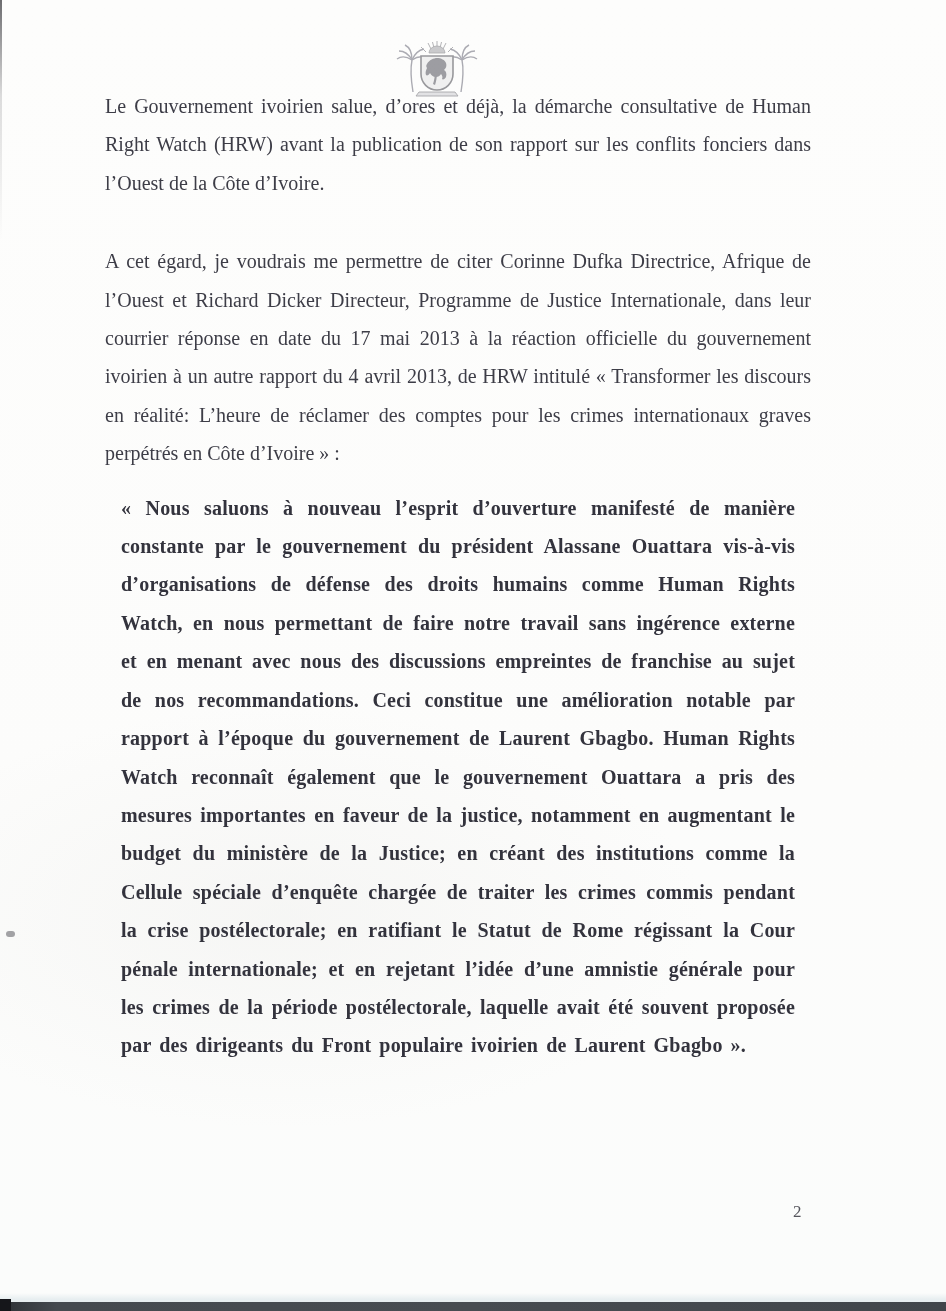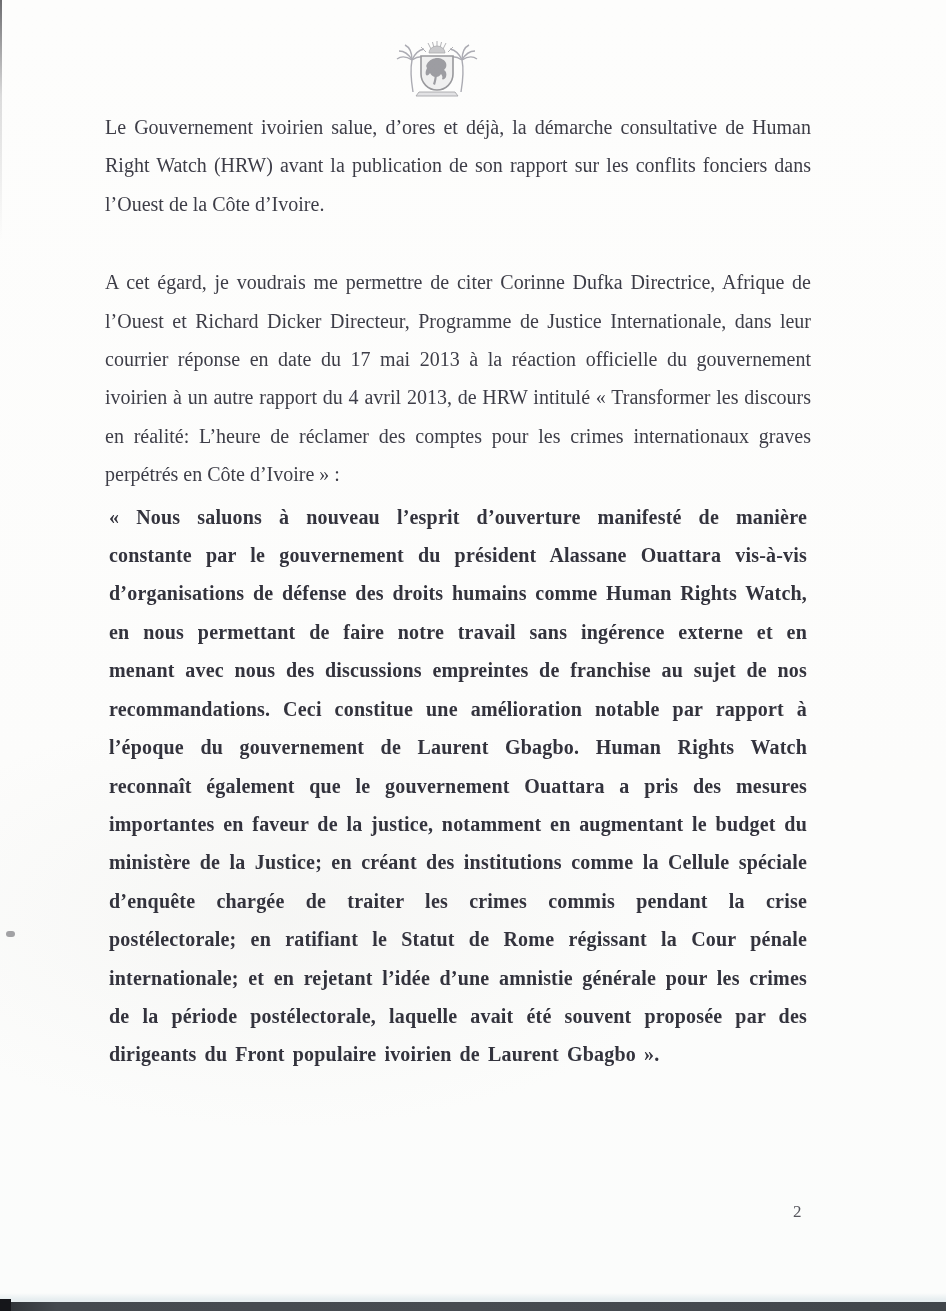--- a/index.html
+++ b/index.html
@@ -26,36 +26,36 @@
     position: absolute;
     left: 391px;
     top: 40px;
     width: 92px;
     height: 62px;
     opacity: 0.75;
   }
   .content {
     position: absolute;
     left: 105px;
-    top: 108px;
+    top: 87px;
     width: 706px;
     color: #3d3d47;
     font-size: 20px;
     line-height: 38.4px;
     text-align: justify;
   }
   .para {
     margin: 0 0 38px 0;
   }
   .para.no-gap {
     margin-bottom: 0;
     margin-top: 40px;
   }
   .para.bold-quote {
-    margin: 4px;
+    margin: 16px;
     font-weight: bold;
     color: #33333d;
     word-spacing: 0.14em;
     letter-spacing: 0.01em;
   }
   .page-number {
     position: absolute;
     left: 793px;
     top: 1202px;
     font-size: 17px;

